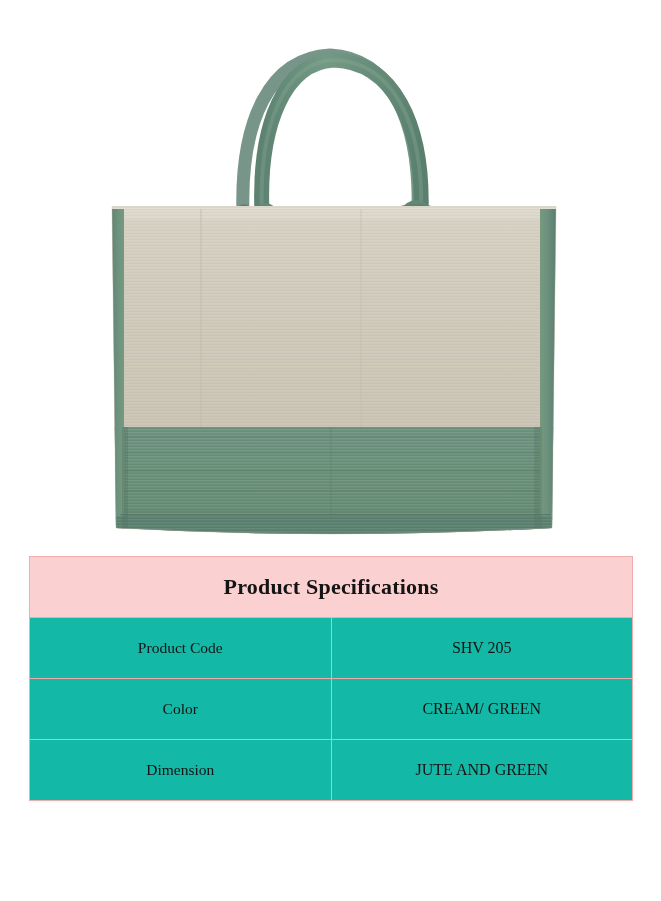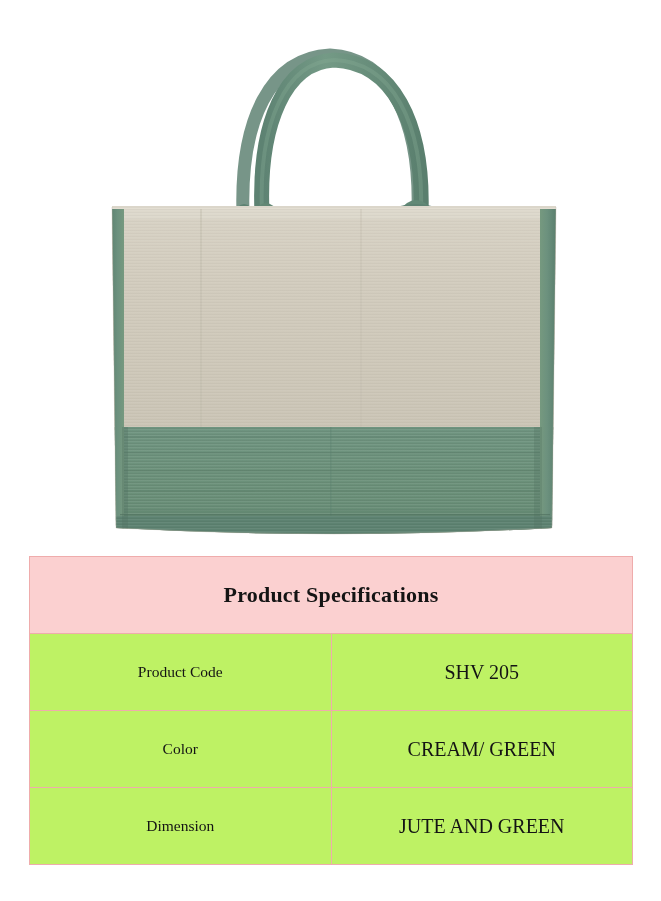--- a/index.html
+++ b/index.html
@@ -35,42 +35,42 @@
   #spec-table {
     position: absolute;
     left: 29px;
     top: 556px;
     width: 604px;
     border-collapse: collapse;
     table-layout: fixed;
   }
   #spec-table td {
     border: 1px solid #efacac;
-    padding: 13px;
+    padding: 5px;
     text-align: center;
     vertical-align: middle;
     color: #141414;
   }
   .title-cell {
     background: #fbd0d0;
     height: 50px;
     font-size: 22px;
     font-weight: bold;
     letter-spacing: .2px;
   }
   .spec-row td {
     height: 50px;
-    background: #bef264;
+    background: #14b8a6;
   }
   .label-cell {
     width: 186px;
     font-size: 15.5px;
   }
   .value-cell {
-    font-size: 20px;
+    font-size: 16px;
   }
 </style>
 </head>
 <body>
 
 <div id="product-figure">
   <svg id="bag-svg" width="661" height="552" viewBox="0 0 661 552">
     <defs>
       <linearGradient id="gCanvas" x1="0" y1="0" x2="0" y2="1">
         <stop offset="0%" stop-color="#d9d3c6"></stop>

